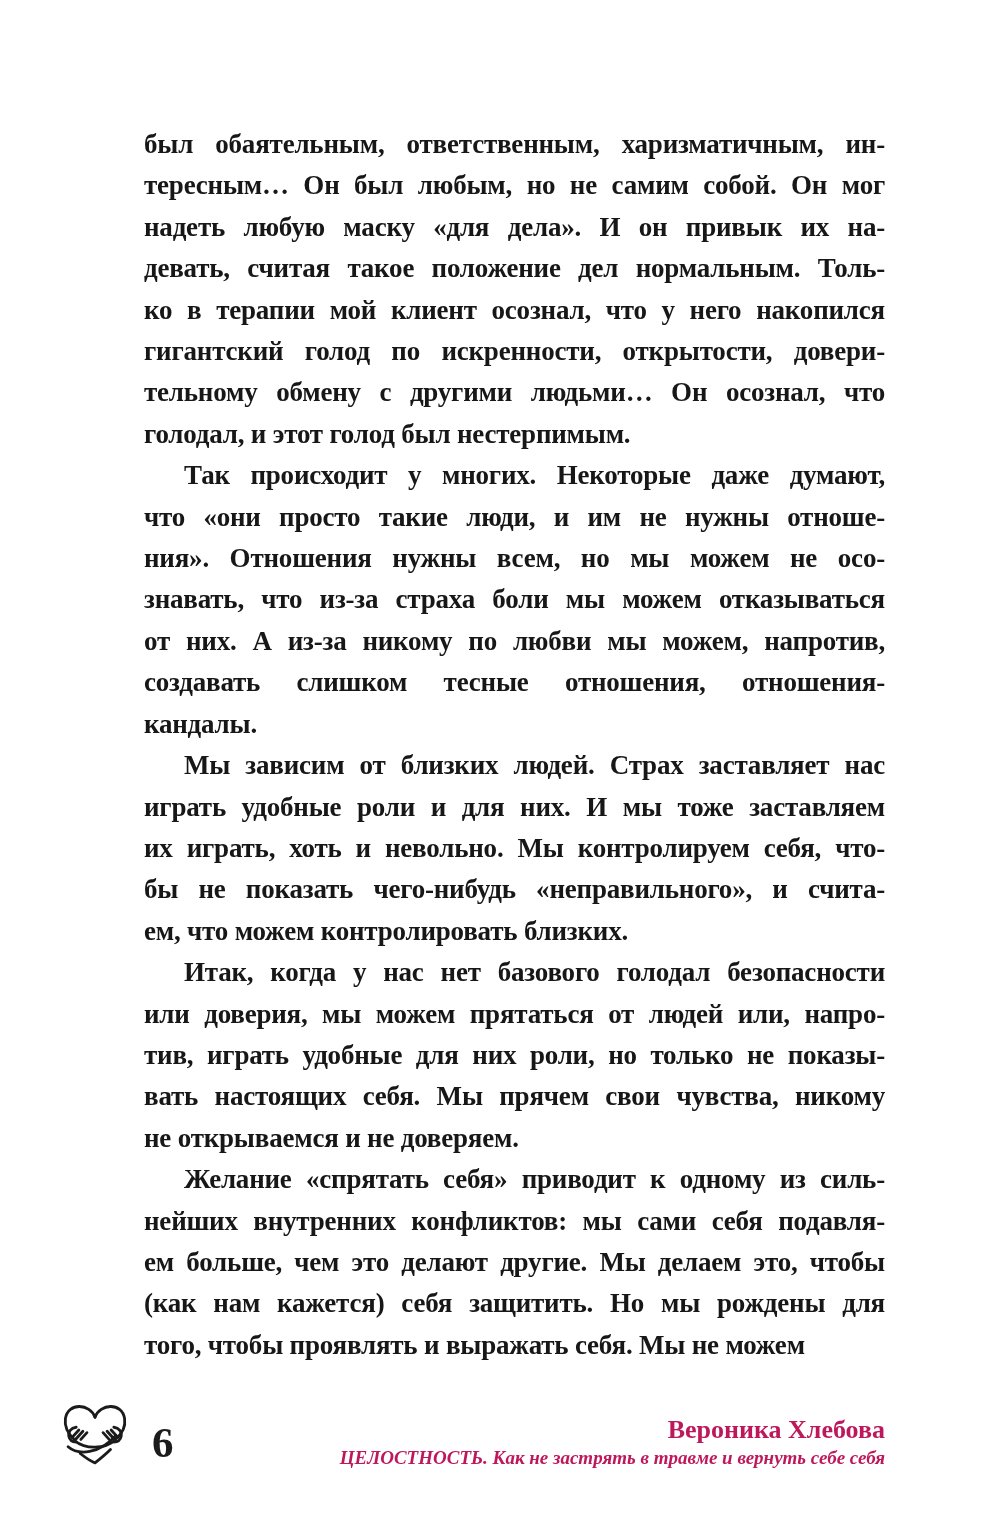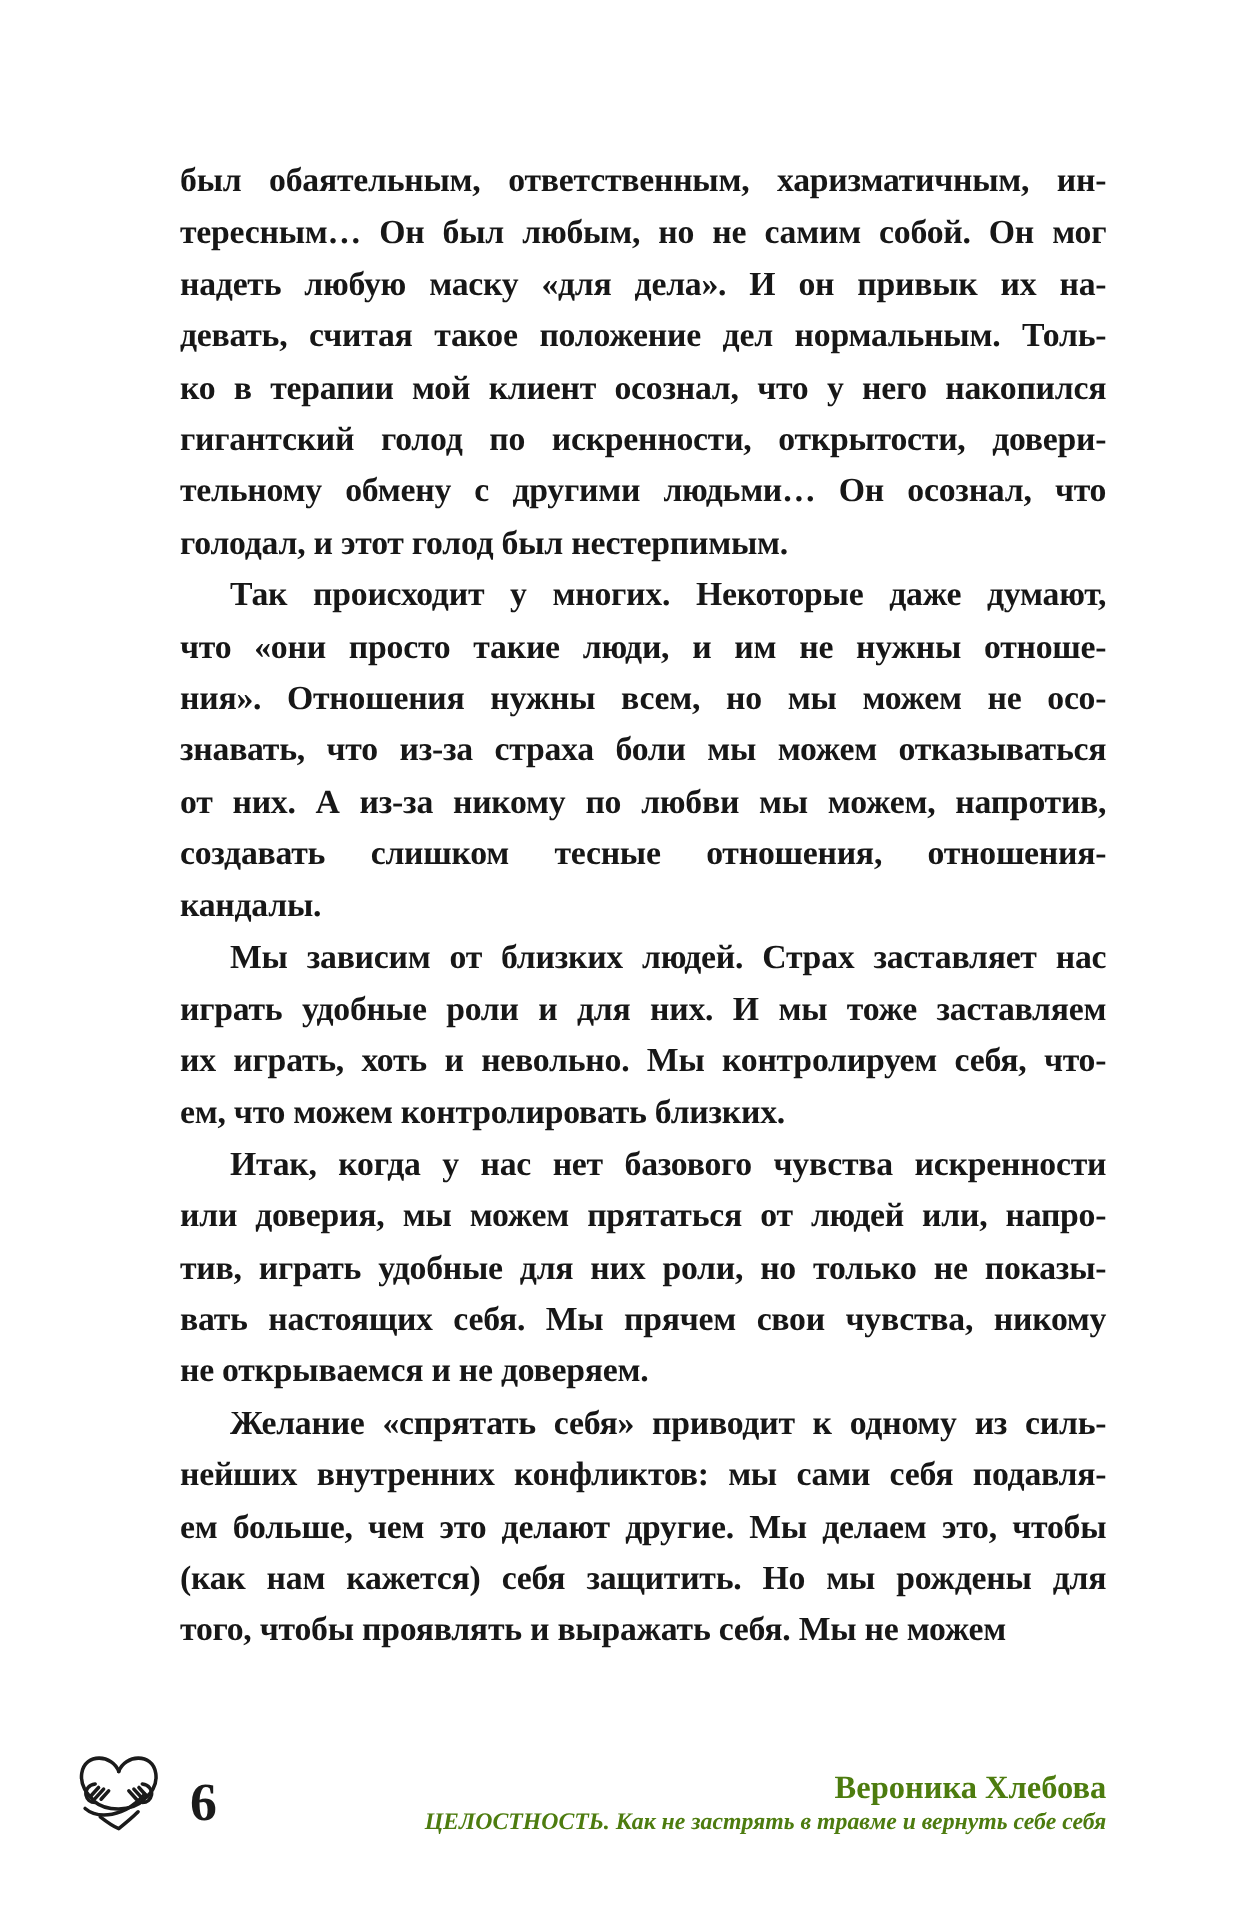--- a/index.html
+++ b/index.html
@@ -45,21 +45,21 @@
     font-size: 43px;
     line-height: 1;
     padding-bottom: 4px;
     color: #1b1b1b;
   }
   .footer-right {
     position: absolute;
     right: 115px;
     top: 1415px;
     text-align: right;
-    color: #4d7c0f;
+    color: #be185d;
   }
   .footer-author {
     font-size: 26px;
     line-height: 29px;
   }
   .footer-title {
     font-size: 19px;
     line-height: 27px;
     font-style: italic;
   }
@@ -86,24 +86,25 @@
         <div class="line">ния». Отношения нужны всем, но мы можем не осо-</div>
         <div class="line">знавать, что из-за страха боли мы можем отказываться</div>
         <div class="line">от них. А из-за никому по любви мы можем, напротив,</div>
         <div class="line">создавать слишком тесные отношения, отношения-</div>
         <div class="line last">кандалы.</div>
       </div>
       <div class="paragraph">
         <div class="line indent">Мы зависим от близких людей. Страх заставляет нас</div>
         <div class="line">играть удобные роли и для них. И мы тоже заставляем</div>
         <div class="line">их играть, хоть и невольно. Мы контролируем себя, что-</div>
+        <div class="line">бы не показать чего-нибудь «неправильного», и счита-</div>
         <div class="line last">ем, что можем контролировать близких.</div>
       </div>
       <div class="paragraph">
-        <div class="line indent">Итак, когда у нас нет базового чувства искренности</div>
+        <div class="line indent">Итак, когда у нас нет базового голодал безопасности</div>
         <div class="line">или доверия, мы можем прятаться от людей или, напро-</div>
         <div class="line">тив, играть удобные для них роли, но только не показы-</div>
         <div class="line">вать настоящих себя. Мы прячем свои чувства, никому</div>
         <div class="line last">не открываемся и не доверяем.</div>
       </div>
       <div class="paragraph">
         <div class="line indent">Желание «спрятать себя» приводит к одному из силь-</div>
         <div class="line">нейших внутренних конфликтов: мы сами себя подавля-</div>
         <div class="line">ем больше, чем это делают другие. Мы делаем это, чтобы</div>
         <div class="line">(как нам кажется) себя защитить. Но мы рождены для</div>

